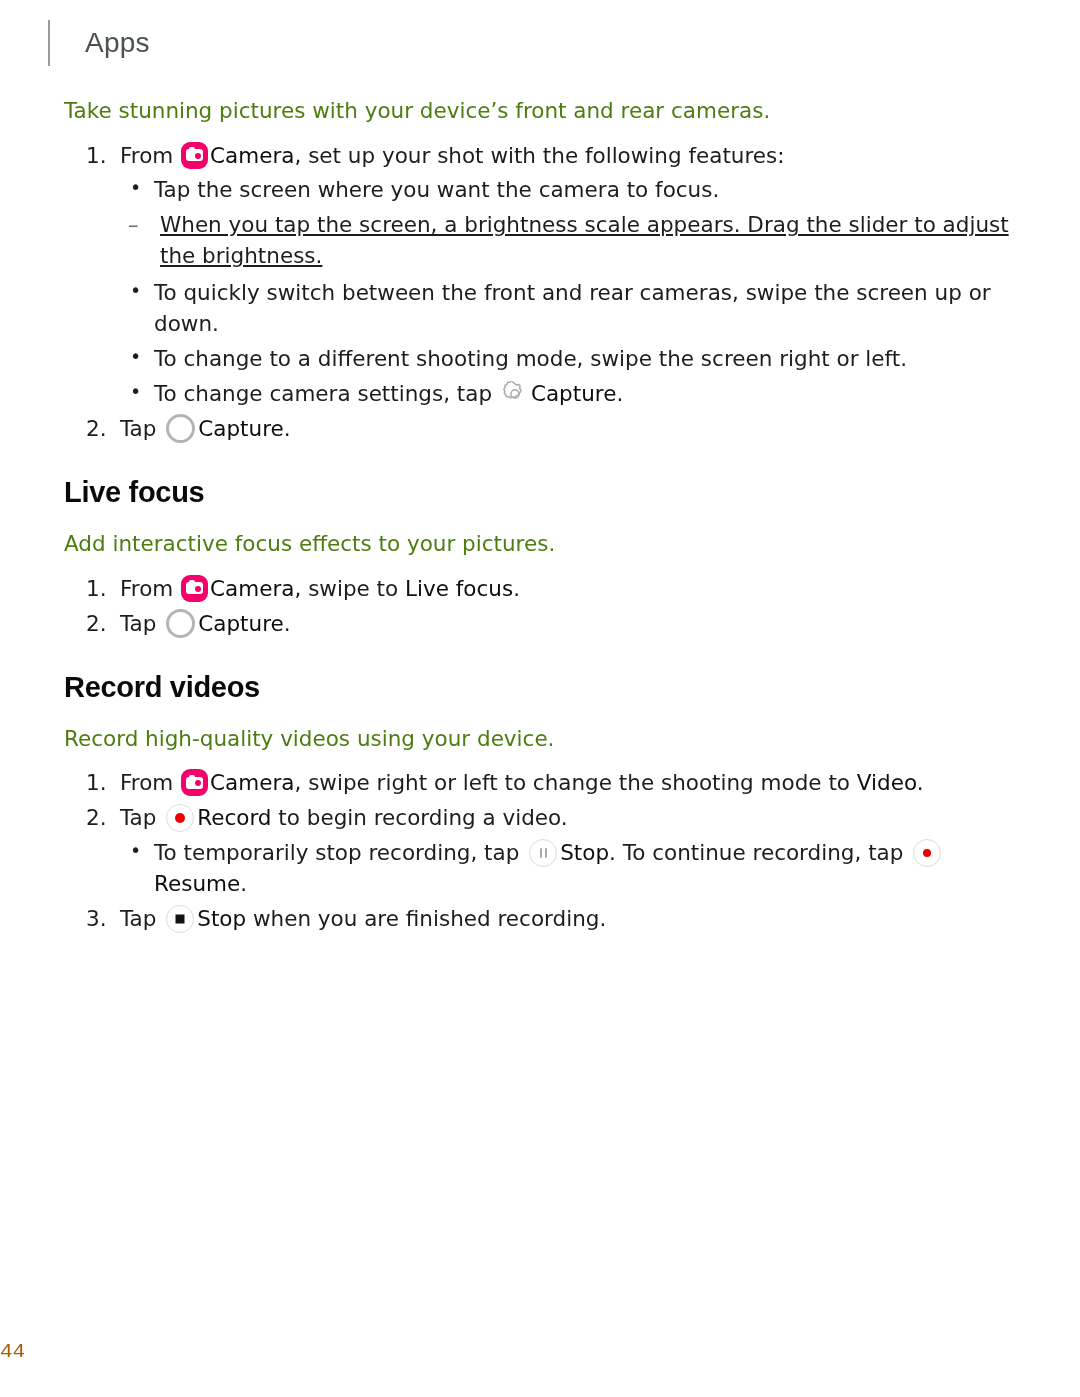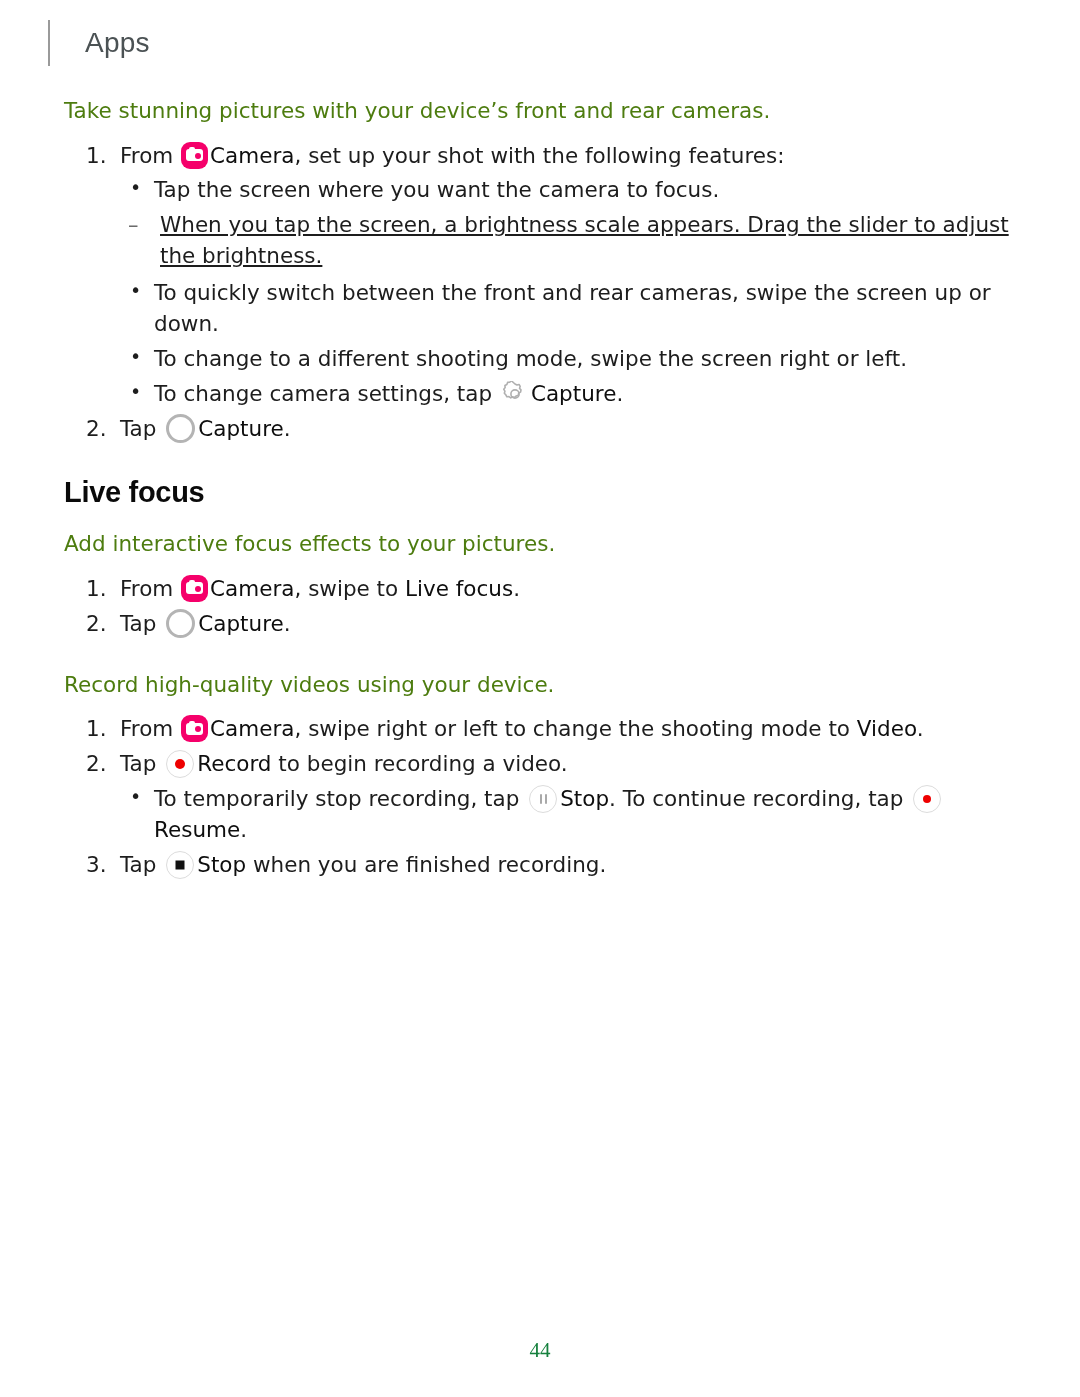--- a/index.html
+++ b/index.html
@@ -276,24 +276,23 @@
     height: 9px;
     background: #111111;
   }
 
   
   .page-number {
     position: absolute;
     left: 0;
     right: 0;
     bottom: 34px;
-    text-align: center;
-    font-family: Liberation Serif, serif;
+    font-family: Liberation Mono, monospace;
     font-size: 21px;
-    color: #15803d;
+    color: #a16207;
   }
 
   .spacer-lg { height: 26px; }
 </style>
 </head>
 <body>
 
 <div class="page">
 
   <div class="page-header">
@@ -345,20 +344,21 @@
       <li>
         <span class="num">1.</span><span>From </span><span class="ico ico-camera"><span class="bump"></span><span class="body"></span><span class="lens"></span></span><b>Camera</b><span>, swipe to </span><b>Live focus</b><span>.</span>
       </li>
       <li>
         <span class="num">2.</span><span>Tap </span><span class="ico ico-capture"></span><b>Capture</b><span>.</span>
       </li>
     </ol>
 
     <div class="spacer-lg"></div>
 
+    <h1 class="section-title">Record videos</h1>
 
     <p class="lead">Record high-quality videos using your device.</p>
 
     <ol class="steps">
       <li>
         <span class="num">1.</span><span>From </span><span class="ico ico-camera"><span class="bump"></span><span class="body"></span><span class="lens"></span></span><b>Camera</b><span>, swipe right or left to change the shooting mode to </span><b>Video</b><span>.</span>
       </li>
 
       <li>
         <span class="num">2.</span><span>Tap </span><span class="ico ico-record"><span class="dot"></span></span><b>Record</b><span> to begin recording a video.</span>

